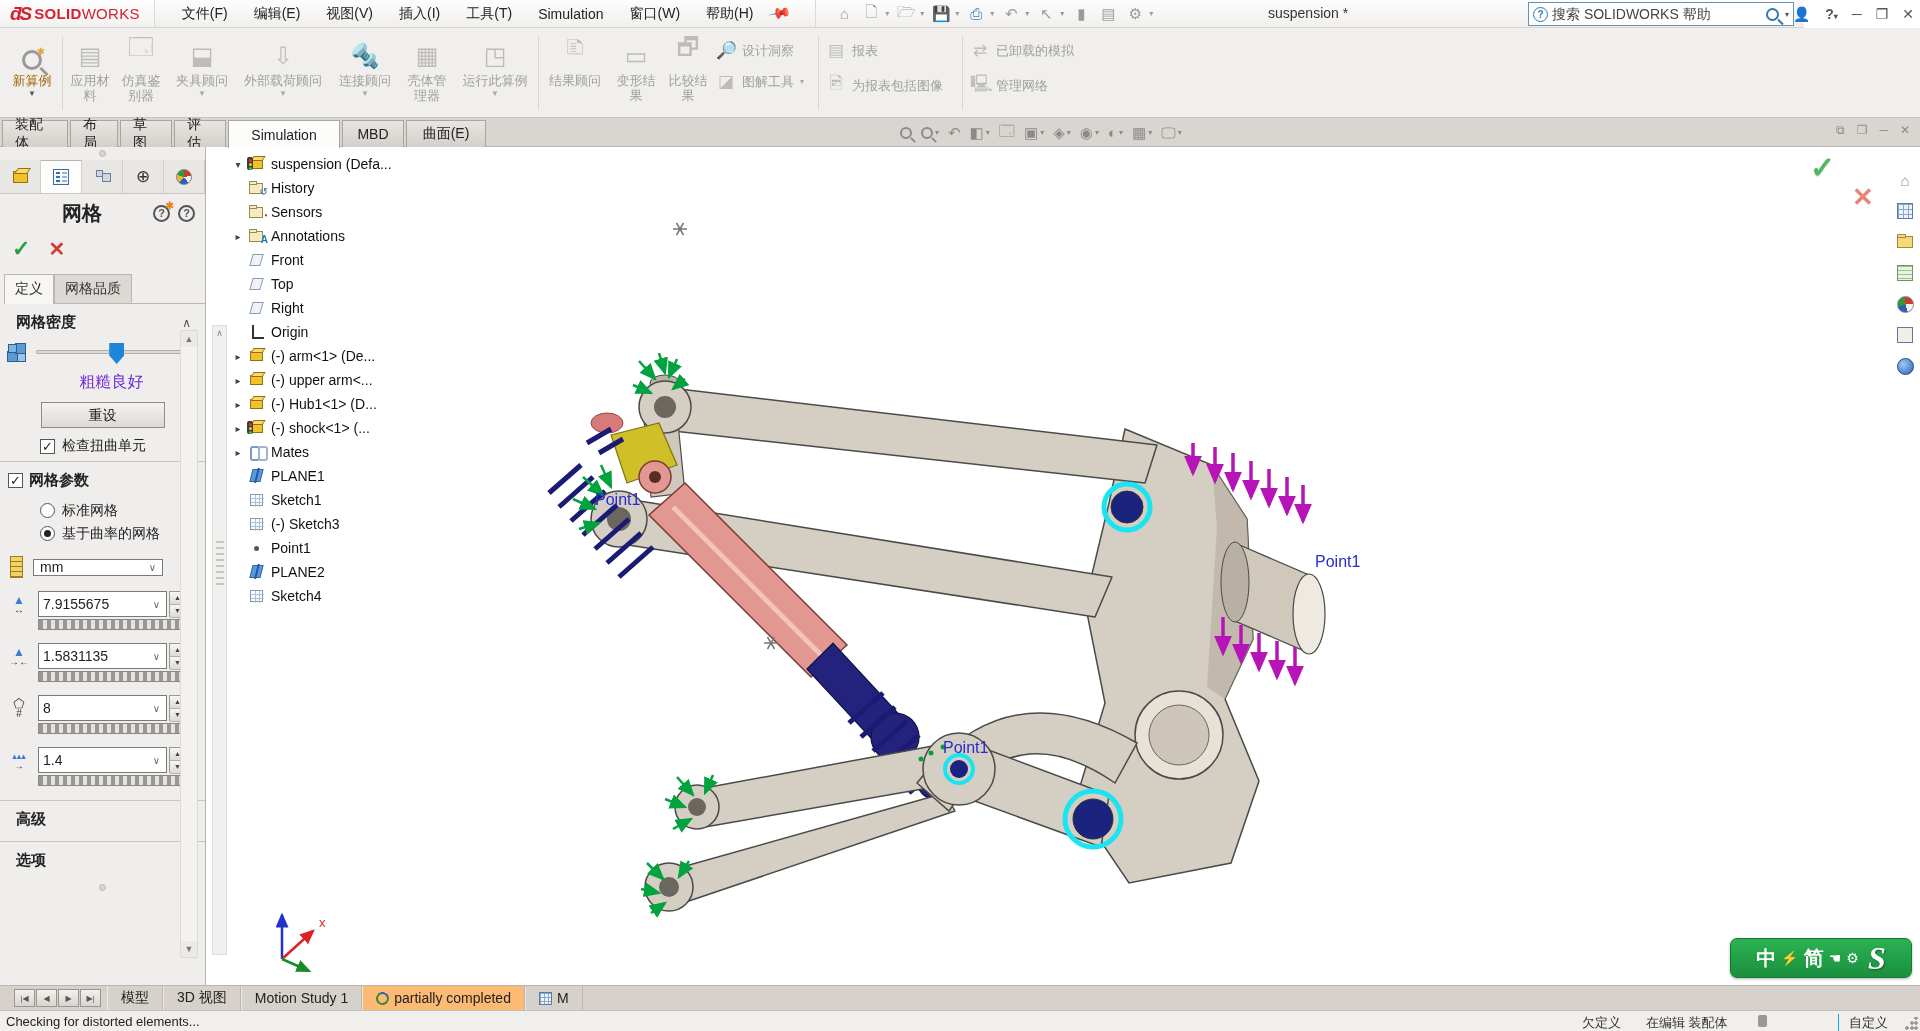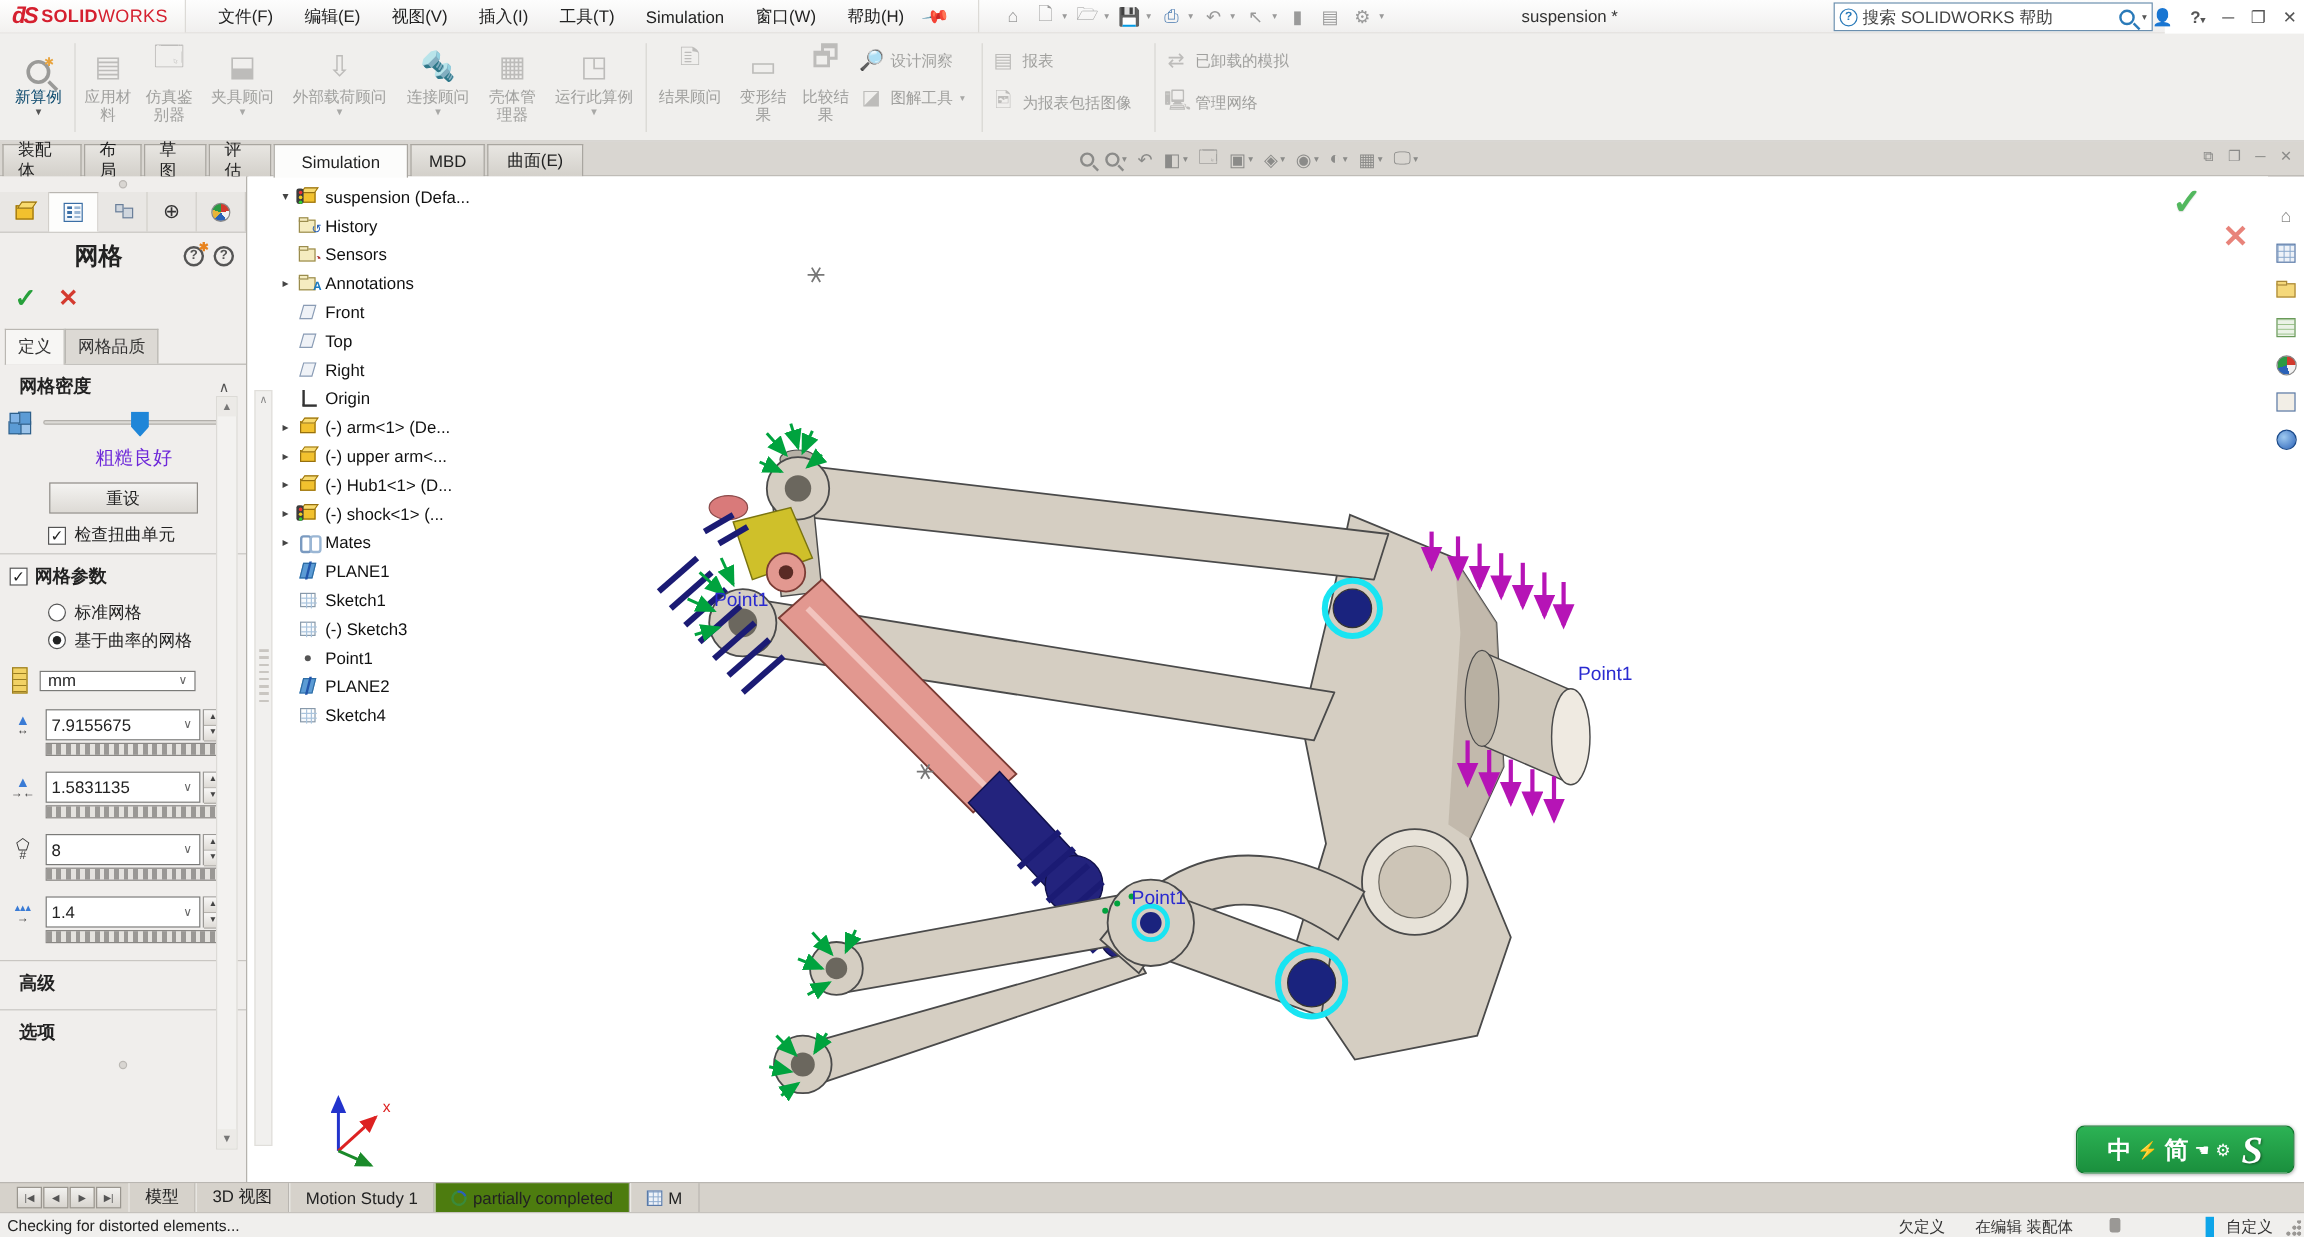--- a/index.html
+++ b/index.html
@@ -26,21 +26,21 @@
   .mag { width:13px; height:13px; border:2px solid #2a7ab9; border-radius:50%; position:relative; flex:0 0 13px; }
   .mag::after { content:""; position:absolute; width:7px; height:2px; background:#2a7ab9; transform:rotate(45deg); left:9px; top:11px; }
   .win-ctrls { position:absolute; right:6px; top:0; height:28px; display:flex; align-items:center; gap:14px; color:#555; }
   .win-ctrls span { font-size:14px; }
 
   
   .ribbon { position:absolute; left:0; top:28px; width:1920px; height:90px; background:#f0efed; border-bottom:1px solid #c9c6c1; }
   .rb { position:absolute; top:6px; height:78px; display:flex; flex-direction:column; align-items:center; justify-content:flex-start; }
   .rb .ricon { height:36px; display:flex; align-items:flex-end; justify-content:center; color:#bdbcba; font-size:24px; }
   .rb .rlabel { font-size:13px; color:#a0a09e; text-align:center; line-height:15px; margin-top:3px; }
-  .rb.en .rlabel { color:#0c4a6e; }
+  .rb.en .rlabel { color:#a16207; }
   .rb .rdrop { font-size:8px; color:#a8a8a6; margin-top:1px; }
   .rb.en .rdrop { color:#555; }
   .rdivider { position:absolute; top:8px; height:74px; width:1px; background:#d8d6d2; }
   .rb-row2 { position:absolute; display:flex; flex-direction:column; gap:10px; top:12px; }
   .rb-h { display:flex; align-items:center; gap:6px; font-size:13px; color:#a0a09e; }
   .rb-h .hico { font-size:17px; color:#bdbcba; width:20px; text-align:center; }
   .magicon { width:20px; height:20px; border:3px solid #9a9a98; border-radius:50%; position:relative; display:inline-block; }
   .magicon::after { content:""; position:absolute; width:10px; height:3px; background:#9a9a98; transform:rotate(45deg); left:14px; top:17px; }
   .magicon .spark { position:absolute; top:-7px; right:-6px; color:#e8a33d; font-size:10px; }
 
@@ -159,31 +159,31 @@
   .lang-badge .c { font-size:20px; font-weight:bold; }
   .lang-badge .i { font-size:14px; color:#ffe24a; }
   .lang-badge .i2 { font-size:14px; color:#fff; }
   .lang-badge .slogo { font-size:32px; font-weight:bold; font-style:italic; font-family:"Liberation Serif",serif; margin-left:4px; text-shadow:1px 1px 2px rgba(0,0,0,.4); }
 
   
   .bottombar { position:absolute; left:0; top:985px; width:1920px; height:25px; background:#d6d2cb; border-top:1px solid #b9b6b1; display:flex; align-items:stretch; }
   .navbtns { display:flex; align-items:center; gap:1px; padding:0 6px 0 14px; }
   .navb { width:21px; height:18px; background:linear-gradient(#f2f1ef,#d8d5cf); border:1px solid #9a968f; font-size:8px; color:#555; display:flex; align-items:center; justify-content:center; }
   .btab { display:flex; align-items:center; gap:5px; padding:0 13px; font-size:14px; color:#222; border-right:1px solid #b9b6b1; border-left:1px solid #eceae6; background:#d6d2cb; }
-  .btab.lite { background:#4d7c0f; }
+  .btab.lite { background:#fdba74; }
   .prog-ic { width:13px; height:13px; border-radius:50%; border:2px solid #3a8a3a; border-top-color:#2a62b8; transform:rotate(30deg); }
   .mesh-ic { width:13px; height:13px; background:#eef2f8; border:1px solid #5a7aa8; background-image:linear-gradient(90deg,#8aa8cc 1px,transparent 1px),linear-gradient(#8aa8cc 1px,transparent 1px); background-size:4px 4px; }
 
   
   .statusbar { position:absolute; left:0; top:1010px; width:1920px; height:21px; background:#f0efed; border-top:1px solid #c5c2bd; font-size:13px; color:#222; }
   .statusbar .msg { position:absolute; left:6px; top:3px; }
   .statusbar .st1 { position:absolute; left:1582px; top:3px; color:#333; }
   .statusbar .st2 { position:absolute; left:1646px; top:3px; color:#333; }
   .statusbar .dbic { position:absolute; left:1758px; top:4px; width:9px; height:12px; background:#9a9895; border-radius:2px; }
-  .statusbar .st3 { position:absolute; left:1838px; top:3px; color:#333; border-left:7px solid #0ea5e9; padding-left:10px; }
+  .statusbar .st3 { position:absolute; left:1838px; top:3px; color:#333; border-left:1px solid #0ea5e9; padding-left:10px; }
   .sizegrip { position:absolute; right:2px; top:6px; width:13px; height:13px; background:
      radial-gradient(circle at 2px 11px, #9a9895 1.5px, transparent 2px),
      radial-gradient(circle at 7px 11px, #9a9895 1.5px, transparent 2px),
      radial-gradient(circle at 11px 11px, #9a9895 1.5px, transparent 2px),
      radial-gradient(circle at 7px 6px, #9a9895 1.5px, transparent 2px),
      radial-gradient(circle at 11px 6px, #9a9895 1.5px, transparent 2px),
      radial-gradient(circle at 11px 1px, #9a9895 1.5px, transparent 2px); }
 </style>
 </head>
 <body>

